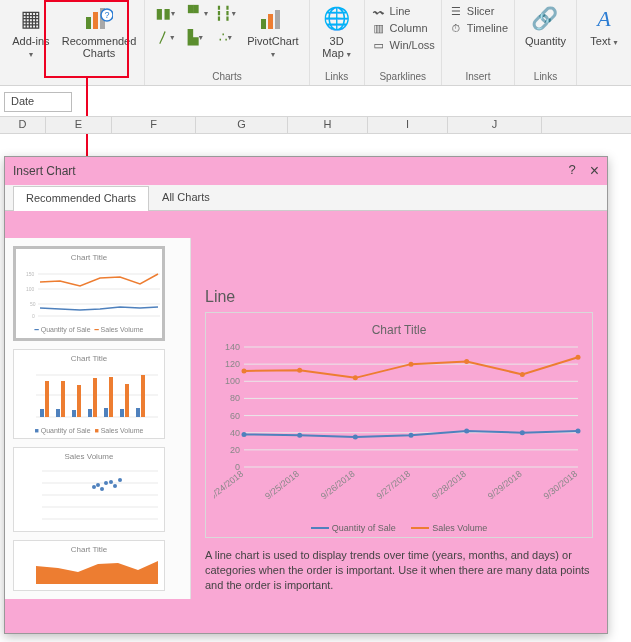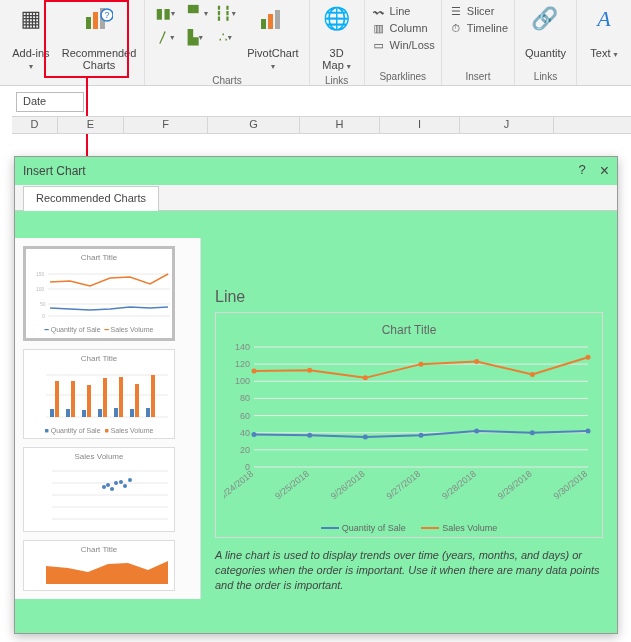--- a/index.html
+++ b/index.html
@@ -5,59 +5,59 @@
 * { box-sizing: border-box; margin: 0; padding: 0; font-family: "Segoe UI", Tahoma, sans-serif; }
 body { background: #fff; width: 631px; height: 642px; overflow: hidden; font-size: 11px; color: #444; }
 
 
 .ribbon { height: 86px; background: #f3f3f3; display: flex; border-bottom: 1px solid #d4d4d4; }
 .rgroup { display: flex; flex-direction: column; align-items: center; justify-content: space-between; padding: 2px 6px 1px; border-right: 1px solid #e0e0e0; position: relative; }
 .rgroup .label { font-size: 10px; color: #666; padding-bottom: 2px; }
 .rgroup .top { display: flex; align-items: flex-start; gap: 4px; flex: 1; }
 .bigbtn { display: flex; flex-direction: column; align-items: center; justify-content: flex-start; padding: 3px 4px; min-width: 42px; text-align: center; font-size: 11px; line-height: 1.1; cursor: default; }
 .bigbtn .ico { width: 30px; height: 28px; display: flex; align-items: center; justify-content: center; font-size: 22px; }
-.bigbtn .txt { margin-top: 14px; }
+.bigbtn .txt { margin-top: 2px; }
 .smallcol { display: flex; flex-direction: column; gap: 3px; padding-top: 2px; }
 .smallrow { display: flex; align-items: center; gap: 3px; font-size: 11px; color: #555; }
 .smico { width: 16px; height: 14px; display: inline-flex; align-items: center; justify-content: center; }
 .drop { font-size: 8px; color: #666; }
 
 .redbox { position: absolute; border: 2px solid #e02; top: 0; left: 44px; width: 85px; height: 78px; pointer-events: none; }
 .redarrow { position: absolute; left: 86px; top: 78px; width: 2px; height: 110px; background: #e02; }
 .redarrow::after { content: ""; position: absolute; bottom: -8px; left: -4px; border: 5px solid transparent; border-top: 8px solid #e02; }
 
 .chartgrid { display: grid; grid-template-columns: repeat(3, 28px); grid-template-rows: repeat(2, 22px); gap: 2px; }
 .chartgrid .c { font-size: 14px; color: #5b8e2e; display: flex; align-items: center; justify-content: center;}
 
 
-.sheet { position: relative; margin-left: 12px; }
+.sheet { position: relative; }
 .nbox { border: 1px solid #bcbcbc; background: #fff; width: 68px; height: 20px; padding: 2px 6px; font-size: 11px; margin: 6px 0 0 4px; }
 .colhdr { display: flex; margin-top: 4px; background: #f0f0f0; border-top: 1px solid #d5d5d5; border-bottom: 1px solid #d5d5d5; height: 18px; }
 .colhdr div { border-right: 1px solid #d5d5d5; text-align: center; font-size: 11px; color: #555; padding-top: 1px; }
 
 
-.dialog { position: absolute; left: 14px; top: 156px; width: 604px; height: 478px; background: #86efac; border: 1px solid #999; box-shadow: 0 3px 10px rgba(0,0,0,.25); }
+.dialog { position: absolute; left: 4px; top: 156px; width: 604px; height: 478px; background: #f9a8d4; border: 1px solid #999; box-shadow: 0 3px 10px rgba(0,0,0,.25); }
 .dlg-title { display: flex; align-items: center; justify-content: space-between; padding: 4px 8px; height: 28px; font-size: 12px; }
 .dlg-title .r { display: flex; gap: 14px; font-size: 13px; }
 .tabs { display: flex; background: #f4f4f4; border-bottom: 1px solid #ccc; height: 26px; padding-left: 8px; }
 .tab { padding: 5px 12px; font-size: 11px; border: 1px solid transparent; border-bottom: none; cursor: default; }
 .tab.active { background: #fff; border-color: #ccc; position: relative; top: 1px; }
 .dlg-body { display: flex; height: 388px; align-items: flex-end; }
 .thumbs { width: 186px; overflow-y: scroll; padding: 8px; background: #fbfbfb; border-right: 1px solid #e0e0e0; }
 .thumb { width: 152px; background: #fff; border: 1px solid #dcdcdc; margin-bottom: 8px; padding: 4px; }
 .thumb.sel { border: 3px solid #bfbfbf; }
 .thumb .tt { text-align: center; font-size: 8px; color: #888; margin-bottom: 2px; }
 .thumb svg { display: block; }
 .thumb .leg { text-align: center; font-size: 7px; color: #888; margin-top: 2px; }
 
 .preview { flex: 1; padding: 10px 14px 6px; }
 .preview h3 { font-size: 16px; font-weight: normal; color: #5b5b5b; margin-bottom: 6px; }
 .chartbox { border: 1px solid #d9d9d9; padding: 10px 8px 4px; }
 .chartbox .ct { text-align: center; font-size: 12px; color: #666; margin-bottom: 6px; }
-.desc { font-size: 11px; margin-top: 10px; line-height: 1.35; font-style: italic; }
+.desc { font-size: 11px; margin-top: 10px; line-height: 1.35; }
 
 .dlg-foot { display: flex; justify-content: flex-end; gap: 8px; padding: 6px 10px; border-top: 1px solid #e4e4e4; }
 .btn { min-width: 72px; padding: 4px 10px; border: 1px solid #a9a9a9; background: #f4f4f4; font-size: 11px; }
 .btn.primary { border: 1px solid #2b7cd3; outline: 1px solid #6cace4; }
 
 .legline { display: inline-flex; align-items: center; gap: 3px; font-size: 9px; color: #666; }
 .legline .bar { width: 18px; height: 2px; }
 </style>
 </head>
 <body>
@@ -197,20 +197,21 @@
 <div class="dialog">
   <div class="dlg-title">
     <span>Insert Chart</span>
     <div class="r">
       <span>?</span>
       <span style="font-size:16px">×</span>
     </div>
   </div>
   <div class="tabs">
     <div class="tab active">Recommended Charts</div>
+    <div class="tab">All Charts</div>
   </div>
   <div class="dlg-body">
     <div class="thumbs">
       <div class="thumb sel">
         <div class="tt">Chart Title</div>
         <svg width="142" height="60">
           <g stroke="#e9e9e9" stroke-width="1">
               <line x1="18" y1="10" x2="140" y2="10"></line>
               <line x1="18" y1="25" x2="140" y2="25"></line>
               <line x1="18" y1="40" x2="140" y2="40"></line>

